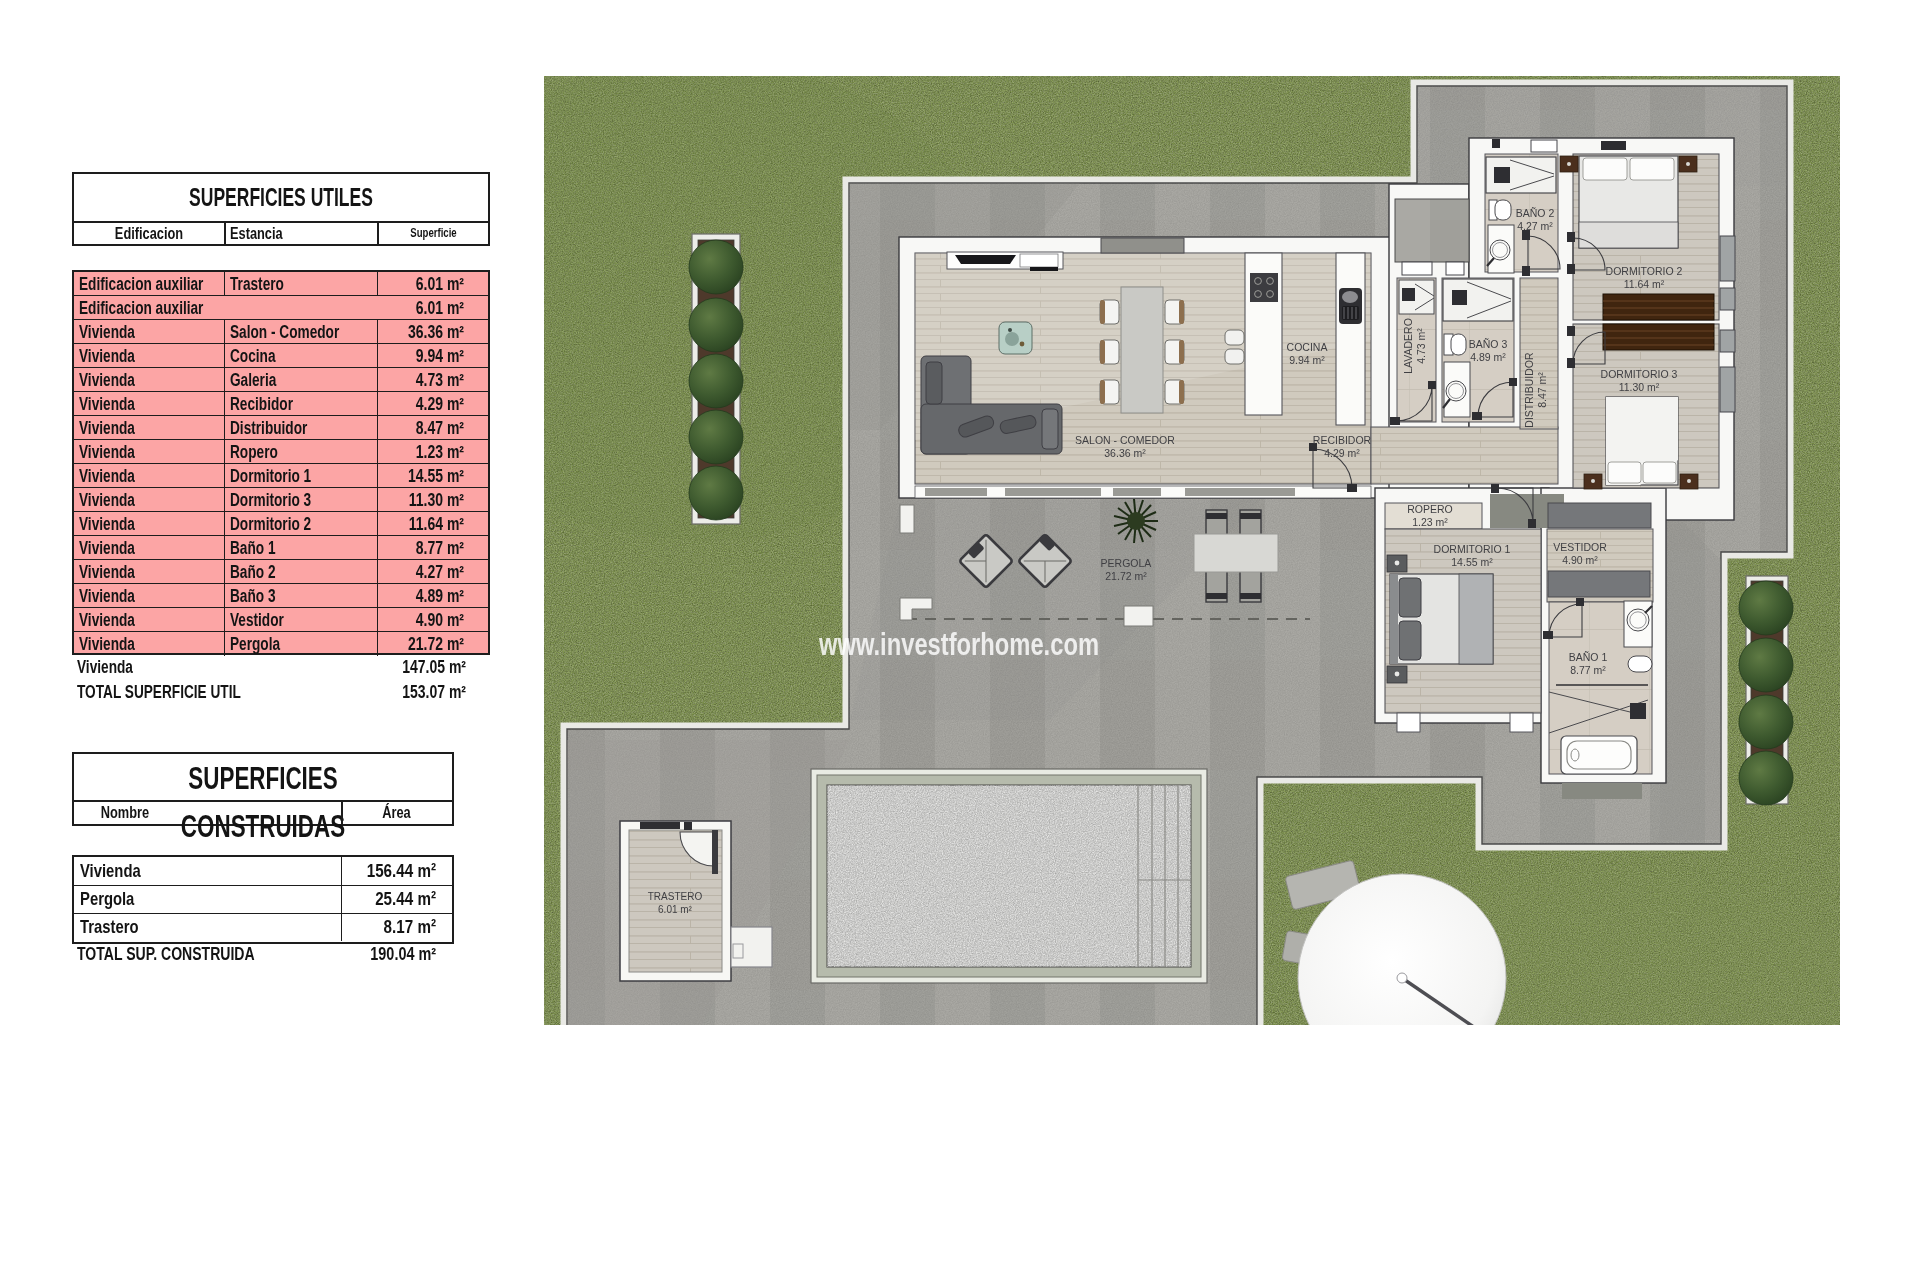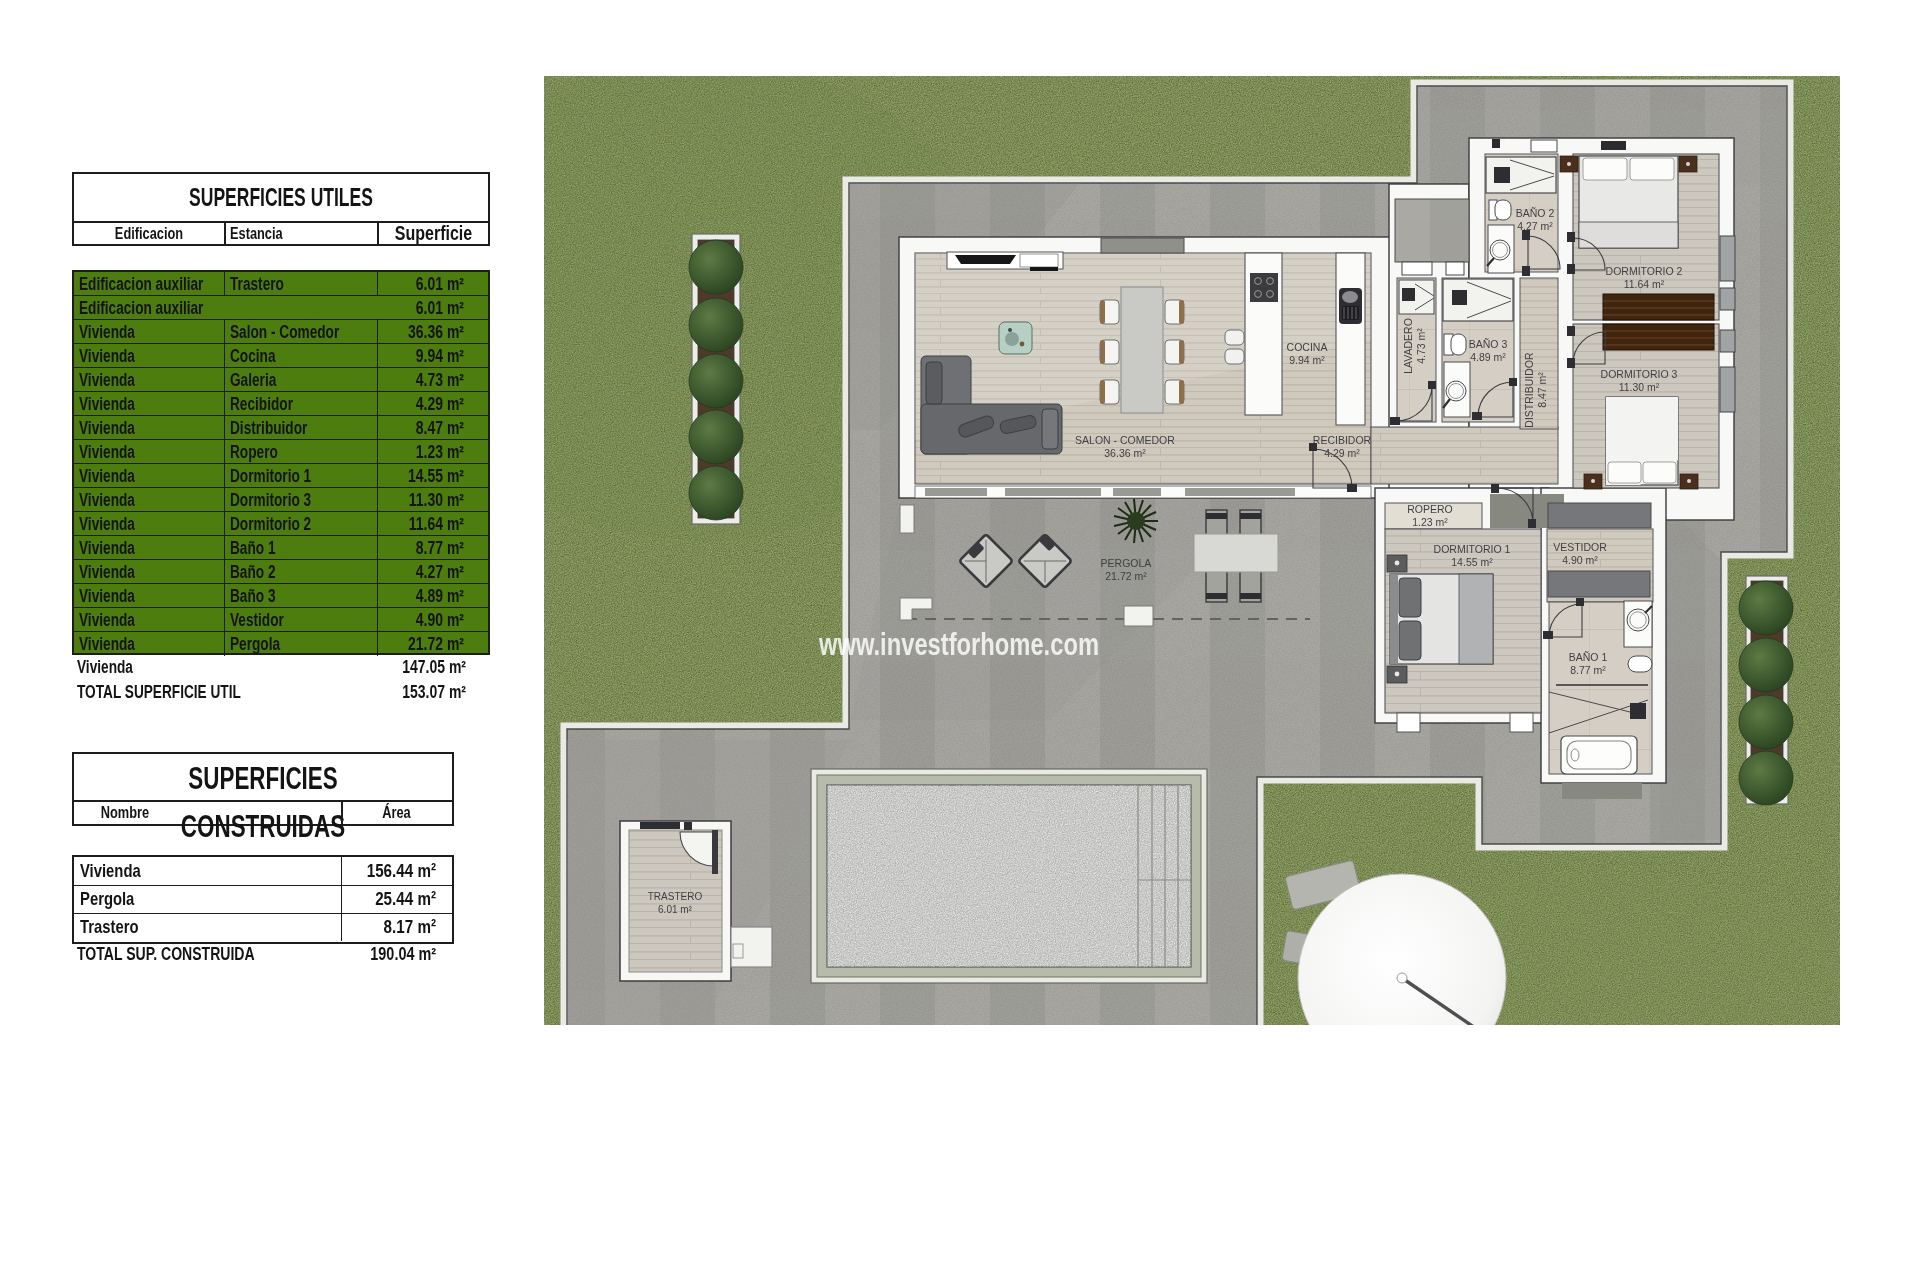--- a/index.html
+++ b/index.html
@@ -17,26 +17,26 @@
 <div class="abs" style="left:72px;top:172px;width:414px;height:70px;border:2px solid #1d1d1d;background:#fff;">
   <div class="abs b" style="left:0;top:0;width:414px;height:47px;border-bottom:2px solid #1d1d1d;font-size:25px;line-height:47px;text-align:center;">
         <span class="tt" style="display:block;">SUPERFICIES UTILES</span>
       </div>
   <div class="abs b" style="left:0;top:49px;width:150px;height:21px;font-size:16px;line-height:21px;text-align:center;">
         <span class="tt" style="display:block;transform:scaleX(0.8);">Edificacion</span>
       </div>
   <div class="abs" style="left:150px;top:47px;width:0;height:23px;border-left:2px solid #1d1d1d;"></div>
   <div class="abs b" style="left:156px;top:49px;width:150px;height:21px;font-size:16px;line-height:21px;transform:scaleX(0.8);transform-origin:0 50%;">Estancia</div>
   <div class="abs" style="left:303px;top:47px;width:0;height:23px;border-left:2px solid #1d1d1d;"></div>
-  <div class="abs b" style="left:305px;top:49px;width:109px;height:21px;font-size:20px;line-height:21px;text-align:center;">
+  <div class="abs b" style="left:305px;top:49px;width:109px;height:21px;font-size:12px;line-height:21px;text-align:center;">
         <span class="tt" style="display:block;transform:scaleX(0.8);">Superficie</span>
       </div>
 </div>
 
-<div class="abs" style="left:72px;top:270px;width:414px;height:381px;border:2px solid #1d1d1d;background:#4d7c0f;">
+<div class="abs" style="left:72px;top:270px;width:414px;height:381px;border:2px solid #1d1d1d;background:#fca5a5;">
   <div class="abs" style="left:0;top:0px;width:414px;height:23px;border-bottom:1.5px solid #1d1d1d;">
     <div class="cell" style="left:5px;top:0;font-size:17.5px;line-height:24px;">Edificacion auxiliar</div>
     <div class="abs" style="left:150px;top:0;width:0;height:24px;border-left:1.5px solid #1d1d1d;"></div>
     <div class="cell" style="left:156px;top:0;font-size:17.5px;line-height:24px;">Trastero</div>
     <div class="abs" style="left:303px;top:0;width:0;height:24px;border-left:1.5px solid #1d1d1d;"></div>
     <div class="cellr" style="left:254px;top:0;width:136px;font-size:17.5px;line-height:24px;">6.01 m²</div>
   </div>
   <div class="abs" style="left:0;top:24px;width:414px;height:23px;border-bottom:1.5px solid #1d1d1d;">
     <div class="cell" style="left:5px;top:0;font-size:17.5px;line-height:24px;">Edificacion auxiliar</div>
     <div class="cellr" style="left:254px;top:0;width:136px;font-size:17.5px;line-height:24px;">6.01 m²</div>

